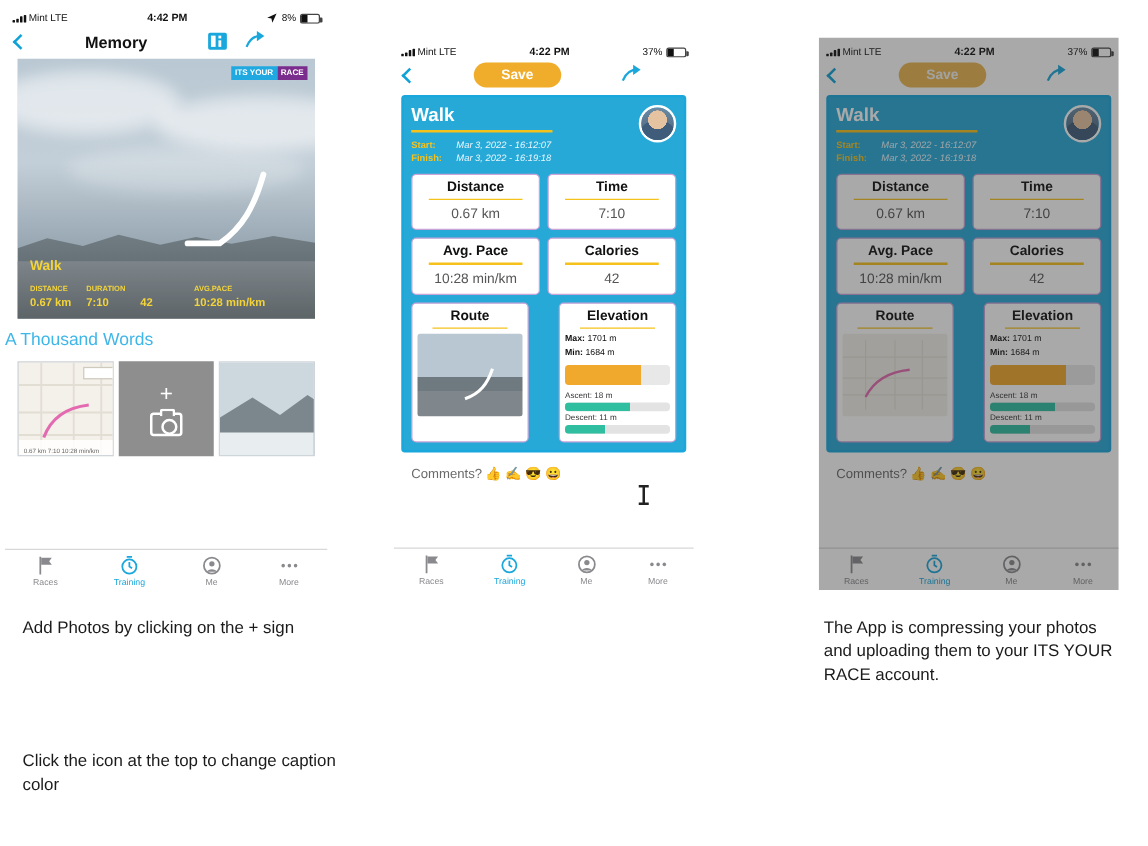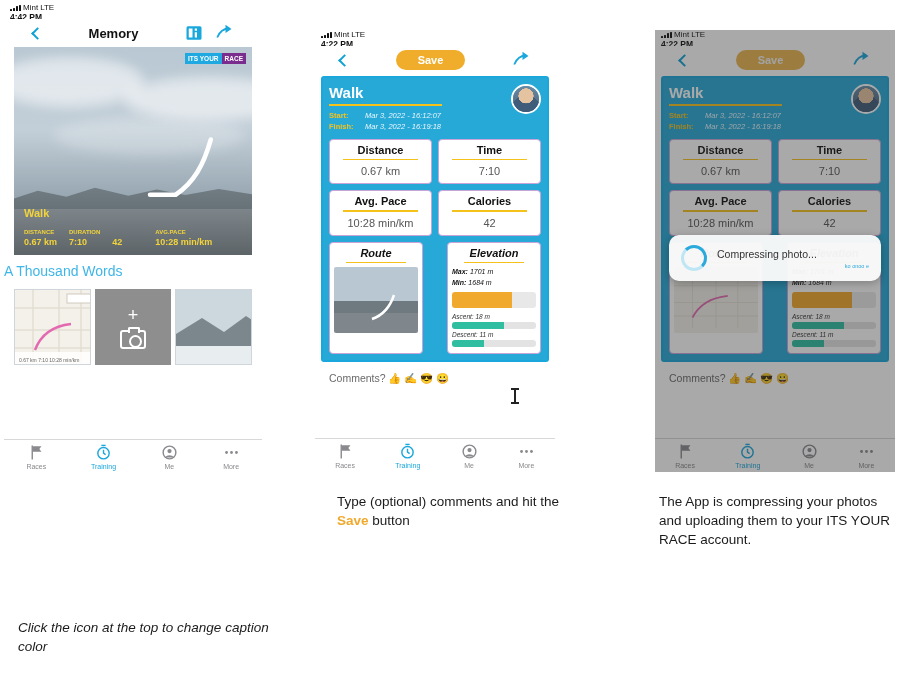--- a/index.html
+++ b/index.html
@@ -13,47 +13,46 @@
   .page { position: relative; width: 918px; height: 677px; }
 
   
   .panel { position: absolute; }
   .phone {
     position: relative;
     background: #ffffff;
     overflow: hidden;
   }
   .statusbar {
-    display: flex; align-items: flex-start;
+    display: flex; align-items: flex-end;
     height: 16px;
     font-size: 8px; color: #111;
     padding: 0 6px;
     background: #fff;
-    flex-direction: column;
   }
   .sb-left { display: flex; align-items: center; gap: 2px; flex: 0 0 auto; }
   .sb-center { flex: 1; text-align: center; font-weight: bold; font-size: 8.5px; }
   .sb-right { display: flex; align-items: center; gap: 3px; flex: 0 0 auto; font-size: 8px; }
   .bars { display: inline-flex; align-items: flex-end; gap: 1px; height: 7px; }
   .bars i { display: block; width: 2px; background: #111; border-radius: .5px; }
   .bars i:nth-child(1){height:2px}.bars i:nth-child(2){height:3.5px}
   .bars i:nth-child(3){height:5px}.bars i:nth-child(4){height:6.5px}
   .batt {
     width: 16px; height: 8px; border: 1px solid #444; border-radius: 2px;
     position: relative; display: inline-block;
   }
   .batt::after {
     content:""; position:absolute; right:-3px; top:2px; width:2px; height:4px;
     background:#444; border-radius:0 1px 1px 0;
   }
   .batt span { display:block; height:100%; background:#111; border-radius:1px 0 0 1px; }
 
   .navbar {
     position: relative; height: 28px;
-    display: flex; align-items: center; justify-content: center;
+    display: flex; align-items: center; justify-content: flex-start;
     padding: 0 8px; background: #fff; gap: 47px;
   }
   .nav-title { font-size: 13px; font-weight: bold; color: #111; }
   .chev {
     width: 9px; height: 9px; border-left: 2.4px solid #0fa2d6; border-bottom: 2.4px solid #0fa2d6;
     transform: rotate(45deg); display:block;
   }
   .share-ico { width: 18px; height: 18px; display:block; }
 
   .save-btn {
@@ -149,21 +148,21 @@
   .walk-times .lbl { color:#f5c21b; font-weight:bold; display:inline-block; width:34px; }
   .walk-times .val { color:#e9f6fc;font-style:italic; }
   .metrics { display:flex; gap:6px; margin-top:6px; }
   .metric {
     flex:1; background:#fff; border:1.5px solid #c9a4d8; border-radius:4px;
     text-align:center; padding: 4px 2px 6px;
   }
   .metric .mt { font-size: 11px; font-weight:bold; color:#111; }
   .metric .mu { height:1.5px; background:#f5c21b; width:78%; margin:3px auto 5px; }
   .metric .mv { font-size: 11px; color:#555; }
-  .bigrow { display:flex; gap:24px; margin-top:6px;font-style:italic; }
+  .bigrow { display:flex; gap:24px; margin-top:6px; }
   .bigbox {
     flex:1; background:#fff; border:1.5px solid #c9a4d8; border-radius:4px;
     padding: 4px 4px 6px;
   }
   .bigbox .mt { font-size: 11px; font-weight:bold; color:#111; text-align:center; }
   .bigbox .mu { height:1.5px; background:#f5c21b; width:72%; margin:3px auto 4px; }
   .route-mini {
     height: 66px; background: linear-gradient(#b9c7d2 0 52%, #6f7a80 52% 70%, #7f878c 70% 100%);
     position: relative; overflow:hidden; border-radius:2px;
   }
@@ -682,35 +681,28 @@
                 <circle cx="5" cy="12" r="2" fill="#8a8a8e"></circle>
                 <circle cx="12" cy="12" r="2" fill="#8a8a8e"></circle>
                 <circle cx="19" cy="12" r="2" fill="#8a8a8e"></circle>
               </svg>
           </span>
           <span>More</span>
         </div>
       </div>
 
       <div class="dim-overlay"></div>
-      <div class="toast">
-        <div class="spinner"></div>
-        <div style="flex:1">
-          <div class="toast-txt">Compressing photo...</div>
-          <div class="toast-sub">ko onoo e</div>
-        </div>
-      </div>
     </div>
   </div>
 
-  <div class="note" style="left:18px; top:618px; width:252px;font-style:italic;">
+  <div class="note" style="left:18px; top:492px; width:252px;">
+    <span>Add Photos by clicking on the + sign</span>
+  </div>
+  <div class="note" style="left:18px; top:599px; width:252px;">
     <span>Click the icon at the top to change caption color</span>
   </div>
 
-  <div class="note" style="left:337px; top:492px; width:230px;">
-    <span>Type (optional) comments and hit the </span><span class="hl">Save</span><span> button</span>
-  </div>
 
   <div class="note" style="left:659px; top:492px; width:243px;">
     <span>The App is compressing your photos and uploading them to your ITS YOUR RACE account.</span>
   </div>
 
 </div>
 
 </body></html>

